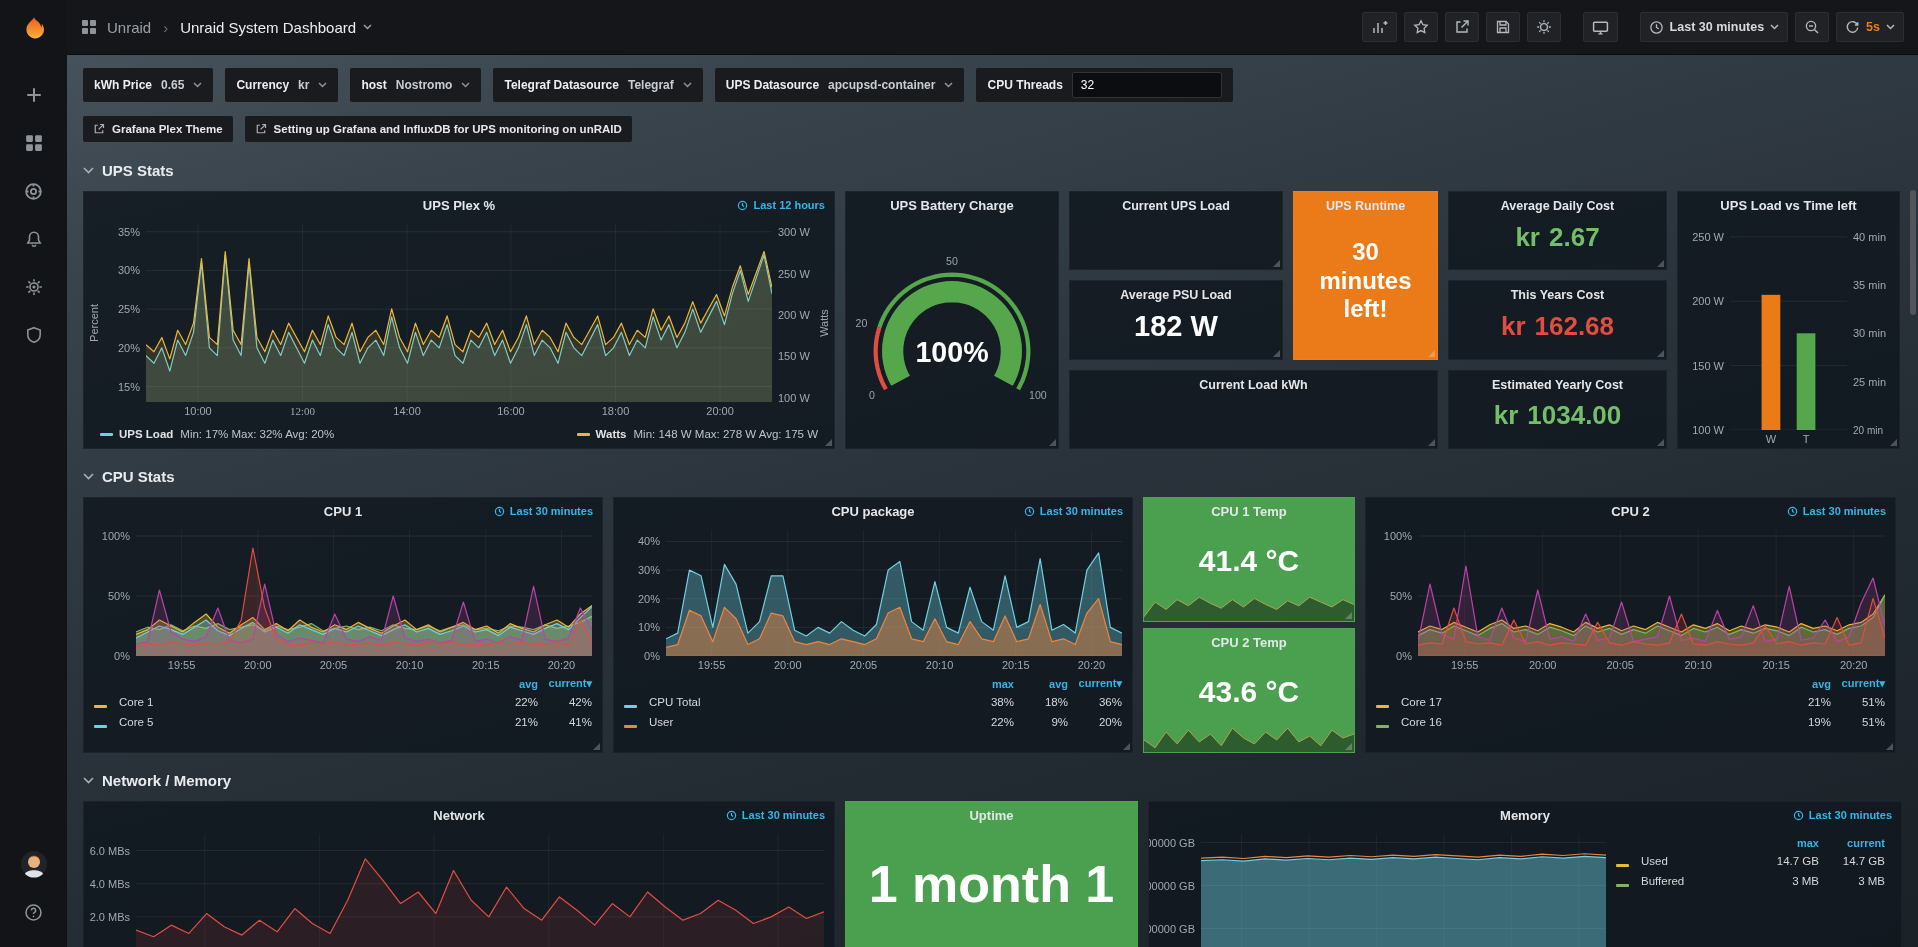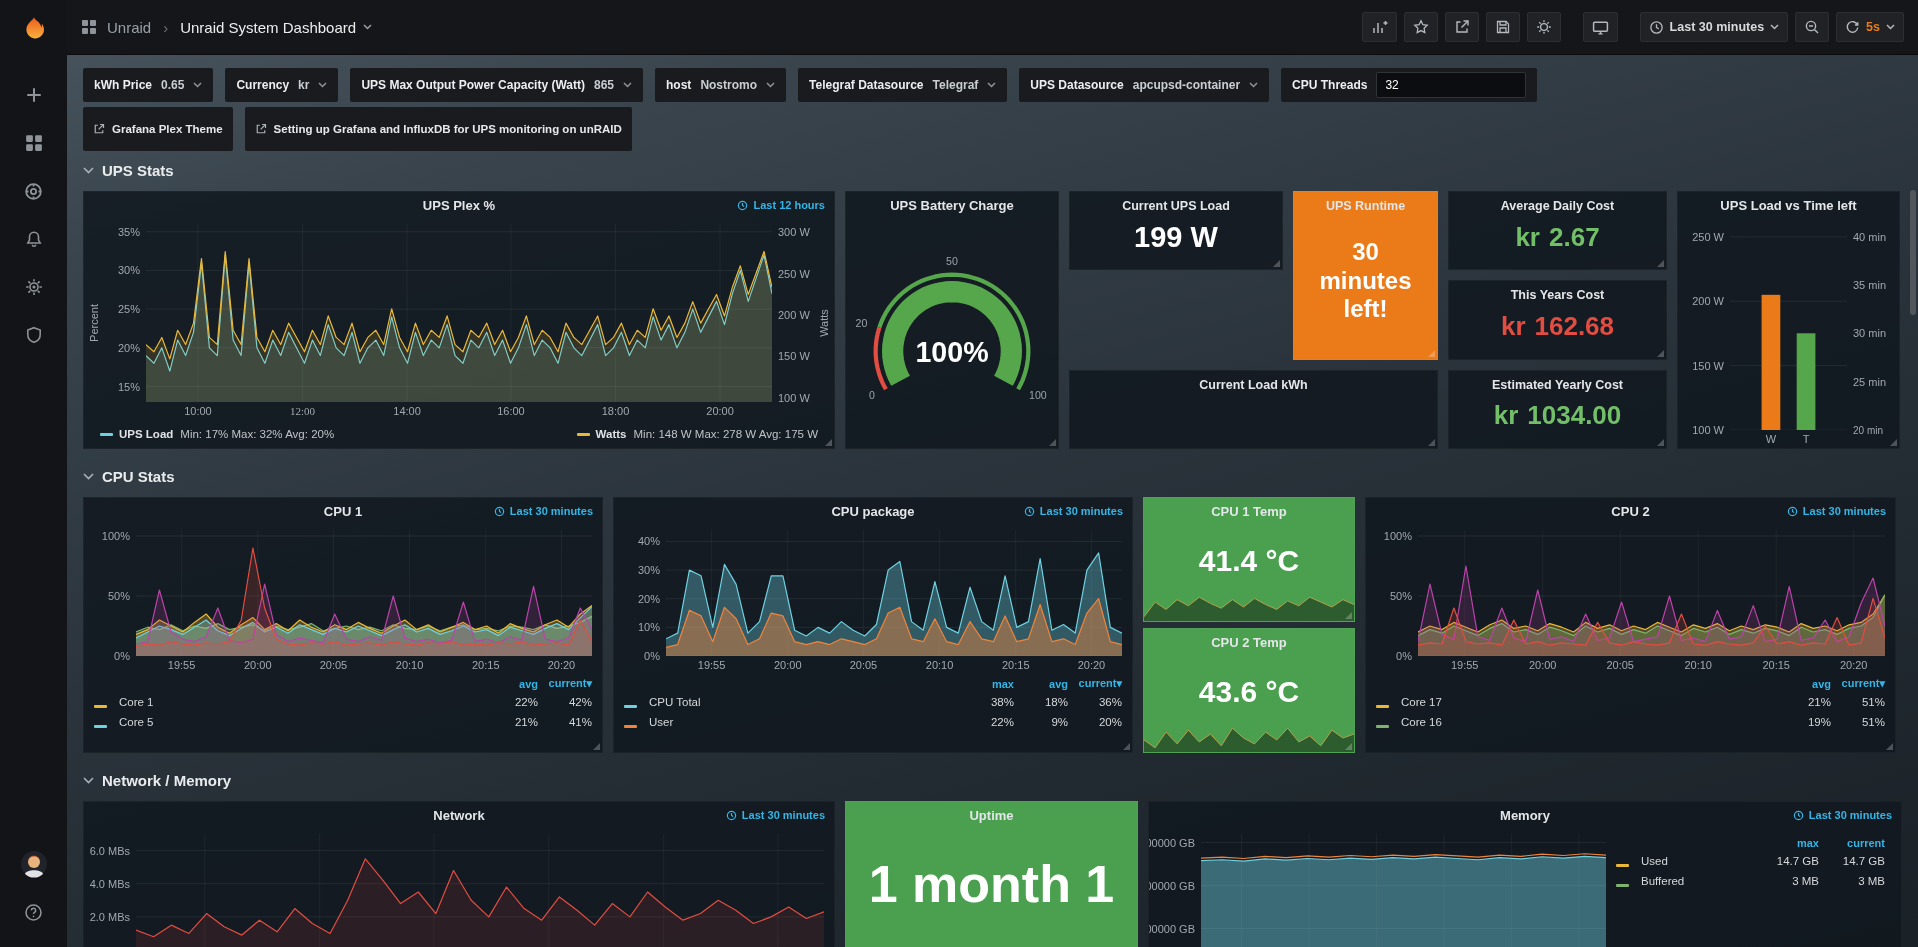--- a/index.html
+++ b/index.html
@@ -38,21 +38,21 @@
   .content{flex:1;padding:12px 16px 0;min-height:0}
   .var-row{display:flex;gap:12px;align-items:center;height:36px;margin-bottom:12px}
   .var-item{height:34px;display:flex;align-items:center;gap:9px;background:#191b1f;
     padding:0 11px;border-radius:2px;cursor:pointer;white-space:nowrap}
   .var-label{font-size:12px;font-weight:700;color:#eceef0}
   .var-value{font-size:12px;font-weight:600;color:#c9cdd1}
   .var-item .caret{color:#8e949a}
   .var-input{width:150px;height:26px;background:#0b0d10;border:1px solid #2f3338;color:#fff;
     padding:0 8px;font-size:12px;border-radius:2px;font-family:inherit}
   .link-row{display:flex;gap:12px;align-items:center;height:28px;margin-bottom:6px}
-  .link-chip{height:44px;display:flex;align-items:center;gap:7px;background:#191b1f;
+  .link-chip{height:26px;display:flex;align-items:center;gap:7px;background:#191b1f;
     padding:12px 10px;border-radius:2px;cursor:pointer;font-size:11.5px;font-weight:700;color:#e6e8ea}
   .link-chip svg{color:#aab0b6}
   .section-header{display:flex;align-items:center;gap:8px;margin:16px 0 10px;height:22px;
     color:#e9ebed;font-size:15px;font-weight:700;cursor:pointer}
   .section-header .chev{color:#aab0b6;display:flex}
   
   .ups-row{display:grid;grid-template-columns:752px 214px 598px 223px;gap:10px;height:258px}
   .stats-grid{display:grid;grid-template-columns:214px 145px 1fr;grid-template-rows:1fr 1fr 1fr;gap:10px}
   .cpu-row{display:grid;grid-template-columns:520px 520px 212px 531px;gap:10px;height:256px}
   .temps-col{display:flex;flex-direction:column;gap:6px}
@@ -286,27 +286,20 @@
             </svg>
           </div>
           <div class="var-item">
             <span class="var-label">Currency</span>
             <span class="var-value">kr</span>
             <svg class="caret" width="9" height="6" viewBox="0 0 9 6" fill="none" stroke="currentColor" stroke-width="1.5">
               <path d="M1 1l3.5 3.5L8 1"></path>
             </svg>
           </div>
           <div class="var-item">
-            <span class="var-label">UPS Max Output Power Capacity (Watt)</span>
-            <span class="var-value">865</span>
-            <svg class="caret" width="9" height="6" viewBox="0 0 9 6" fill="none" stroke="currentColor" stroke-width="1.5">
-              <path d="M1 1l3.5 3.5L8 1"></path>
-            </svg>
-          </div>
-          <div class="var-item">
             <span class="var-label">host</span>
             <span class="var-value">Nostromo</span>
             <svg class="caret" width="9" height="6" viewBox="0 0 9 6" fill="none" stroke="currentColor" stroke-width="1.5">
               <path d="M1 1l3.5 3.5L8 1"></path>
             </svg>
           </div>
           <div class="var-item">
             <span class="var-label">Telegraf Datasource</span>
             <span class="var-value">Telegraf</span>
             <svg class="caret" width="9" height="6" viewBox="0 0 9 6" fill="none" stroke="currentColor" stroke-width="1.5">
@@ -439,32 +432,35 @@
                 <text x="100.0" y="11.0" text-anchor="middle" class="gauge-tick">50</text>
                 <text x="172.7" y="137.0" text-anchor="start" class="gauge-tick">100</text>
                 <text x="100" y="102" text-anchor="middle" class="gauge-value">100%</text>
               </svg>
             </div>
         </div>
 
         <div class="stats-grid">
           <div class="panel stat stat-current">
             <div class="stat-title">Current UPS Load</div>
-            <div class="stat-value">199 W</div>
           </div>
           <div class="panel stat panel-orange stat-runtime">
             <div class="stat-title">UPS Runtime</div>
             <div class="stat-value">30 minutes left!</div>
           </div>
           <div class="panel stat stat-daily">
             <div class="stat-title">Average Daily Cost</div>
             <div class="stat-value cost value-green">
               <span>kr</span>
                 <span>2.67</span>
             </div>
+          </div>
+          <div class="panel stat stat-avg">
+            <div class="stat-title">Average PSU Load</div>
+            <div class="stat-value">182 W</div>
           </div>
           <div class="panel stat stat-years">
             <div class="stat-title">This Years Cost</div>
             <div class="stat-value cost value-red">
               <span>kr</span>
                 <span>162.68</span>
             </div>
           </div>
           <div class="panel stat stat-kwh">
             <div class="stat-title">Current Load kWh</div>

